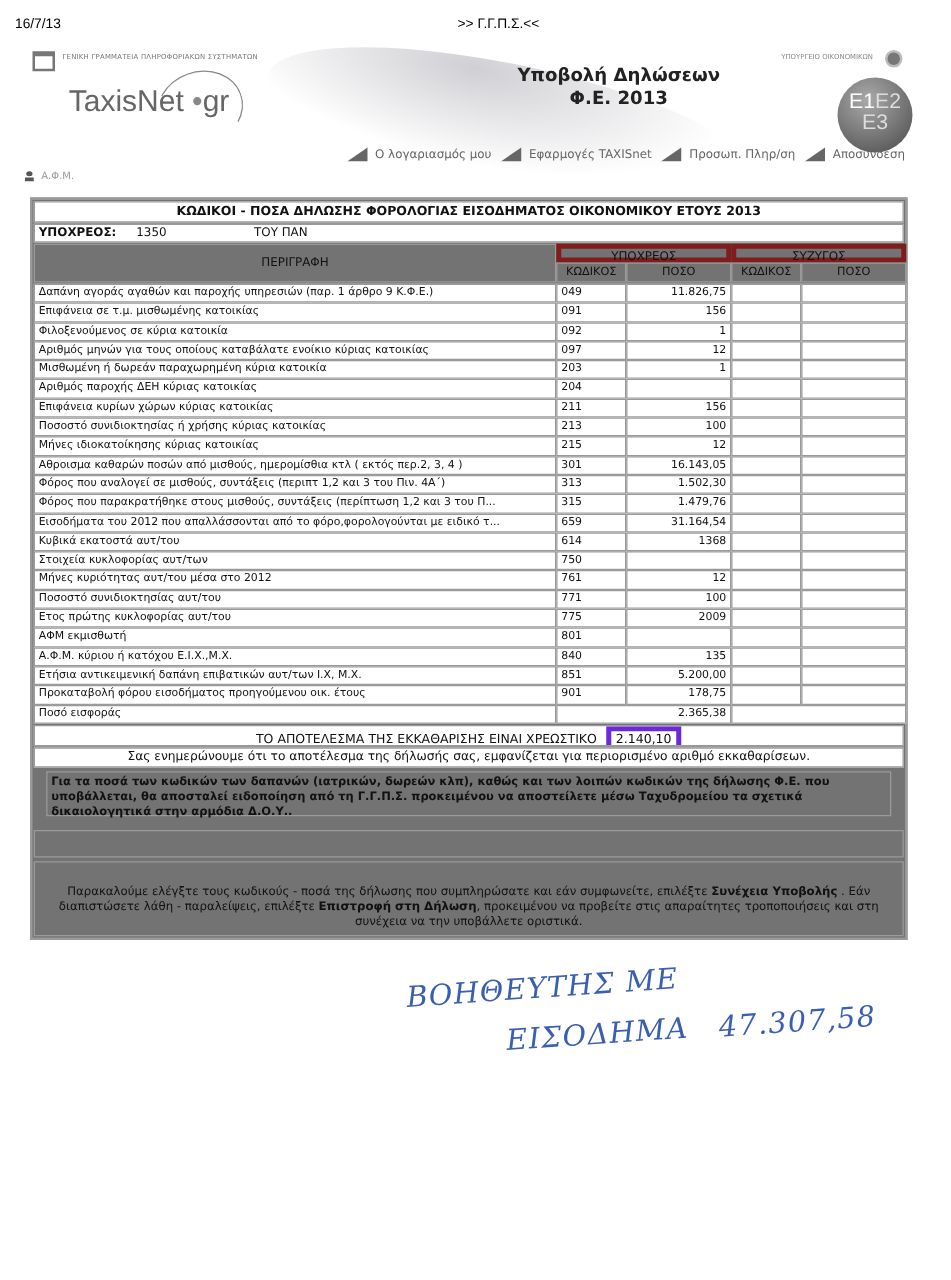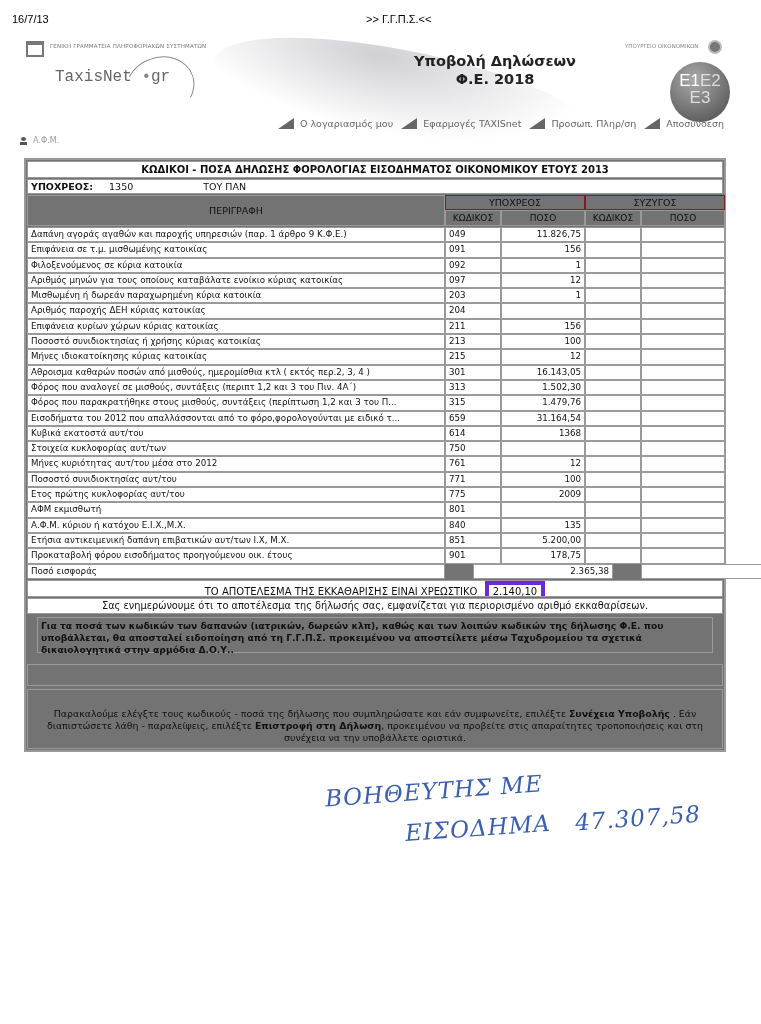--- a/index.html
+++ b/index.html
@@ -12,21 +12,21 @@
 
   
   .banner { position: absolute; left: 20px; top: 32px; width: 720px; height: 105px; }
   .swoosh {
     position: absolute; left: 190px; top: 20px; width: 400px; height: 100px;
     background: radial-gradient(ellipse at 40% 10%, rgba(150,150,160,0.45), rgba(255,255,255,0) 60%);
     transform: rotate(12deg); border-radius: 50%;
   }
   .gov-logo { position: absolute; left: 6px; top: 9px; width: 18px; height: 16px; border: 2px solid #777; border-top-width: 4px; }
   .gov-text { position: absolute; left: 30px; top: 11px; font-size: 5.5px; color: #777; letter-spacing: 0.2px; }
-  .brand { position: absolute; left: 35px; top: 36px; font-family: Liberation Mono, monospace; font-size: 16px; color: #666; }
+  .brand { position: absolute; left: 35px; top: 36px; font-family: Liberation Sans, sans-serif; font-size: 24px; color: #666; }
   .brand-arc { position: absolute; left: 105px; top: 25px; width: 70px; height: 60px; border: 1px solid #888; border-radius: 50%; border-left-color: transparent; border-bottom-color: transparent; transform: rotate(-20deg); }
   .page-heading { position: absolute; left: 370px; top: 20px; width: 210px; text-align: center; font-family: "DejaVu Sans", sans-serif; font-weight: bold; font-size: 14.5px; color: #222; line-height: 18px; }
   .ministry { position: absolute; left: 605px; top: 11px; font-size: 5.5px; color: #888; }
   .emblem { position: absolute; left: 688px; top: 8px; width: 14px; height: 14px; border-radius: 50%; background: #777; border: 2px solid #bbb; }
   .e-badge {
     position: absolute; left: 650px; top: 30px; width: 60px; height: 60px; border-radius: 50%;
     background: radial-gradient(circle at 40% 30%, #aaa, #666 70%, #444);
     color: #fff; font-family: "Liberation Sans", sans-serif; font-size: 17px; line-height: 17px;
     text-align: center; padding-top: 10px;
   }
@@ -42,27 +42,27 @@
   
   .form { position: absolute; left: 24px; top: 158px; width: 702px; border: 2px solid #999; background: #737373; }
   .cell { border: 1px solid #9a9a9a; background: #fff; font-size: 8.7px; line-height: 13px; height: 15.3px; padding: 0 3px; white-space: nowrap; overflow: hidden; }
   .title-row { text-align: center; font-weight: bold; font-size: 10px; height: 17px; line-height: 15px; margin: 1px; }
   .obligor-row { margin: 1px; height: 15px; line-height: 13px; font-size: 9.5px; display: flex; }
   .obligor-row b { margin-right: 16px; }
   .obligor-name { margin-left: 70px; }
   .hdr { display: grid; grid-template-columns: 418px 140px 140px; margin: 1px; }
   .hdr-desc { border: 1px solid #9a9a9a; display: flex; align-items: center; justify-content: center; font-size: 9.5px; height: 31px; }
   .hdr-group { display: grid; grid-template-rows: 15px 16px; }
-  .hdr-group .gtitle { border: 1px solid #7f1d1d; text-align: center; font-size: 9.5px; line-height: 13px; }
+  .hdr-group .gtitle { border: 4px solid #7f1d1d; text-align: center; font-size: 9.5px; line-height: 13px; }
   .hdr-group .sub { display: grid; grid-template-columns: 56px 84px; }
   .hdr-group .sub div { border: 1px solid #9a9a9a; text-align: center; font-size: 9px; line-height: 14px; }
   .rows { margin: 0 1px; }
   .row { display: grid; grid-template-columns: 418px 56px 84px 56px 84px; }
   .row .num { text-align: right; }
-  .row-total { display: grid; grid-template-columns: 418px 140px 140px; gap: 28px; }
+  .row-total { display: grid; grid-template-columns: 418px 140px 140px; }
   .row-total .num { text-align: right; }
   .result-row { margin: 1px; text-align: center; font-size: 10px; height: 17px; line-height: 15px; }
   .result-amount { display: inline-block; border: 4px solid #6d28d9; padding: 0 4px; line-height: 13px; margin-left: 4px; }
   .info-row { margin: 1px; text-align: center; font-size: 9.8px; height: 16px; line-height: 14px; }
   .notice { margin: 11px; margin-top: 3px; border: 1px solid #9a9a9a; font-weight: bold; font-size: 9.2px; line-height: 12px; padding: 2px 3px; height: 36px; }
   .spacer { margin: 1px; border: 1px solid #9a9a9a; height: 22px; }
   .instruction { margin: 1px; margin-top: 3px; border: 1px solid #9a9a9a; text-align: center; font-size: 9.4px; line-height: 12px; padding: 18px 3px 4px; }
   .instruction b { font-weight: bold; }
 
   
@@ -80,21 +80,21 @@
 <div class="banner">
   <div class="swoosh"></div>
   <div class="gov-logo"></div>
   <div class="gov-text">ΓΕΝΙΚΗ ΓΡΑΜΜΑΤΕΙΑ ΠΛΗΡΟΦΟΡΙΑΚΩΝ ΣΥΣΤΗΜΑΤΩΝ</div>
   <div class="brand-arc"></div>
   <div class="brand">
     <span>TaxisNet</span><span style="color:#888;"> •</span><span>gr</span>
   </div>
   <div class="page-heading">
     <div>Υποβολή Δηλώσεων</div>
-    <div>Φ.Ε. 2018</div>
+    <div>Φ.Ε. 2013</div>
   </div>
   <div class="ministry">ΥΠΟΥΡΓΕΙΟ ΟΙΚΟΝΟΜΙΚΩΝ</div>
   <div class="emblem"></div>
   <div class="e-badge">
     <span>E1</span><span class="e-light">E2</span><br>
     <span class="e-light">E3</span>
   </div>
   <div class="nav">
     <div class="nav-item">
       <span class="tri"></span>

